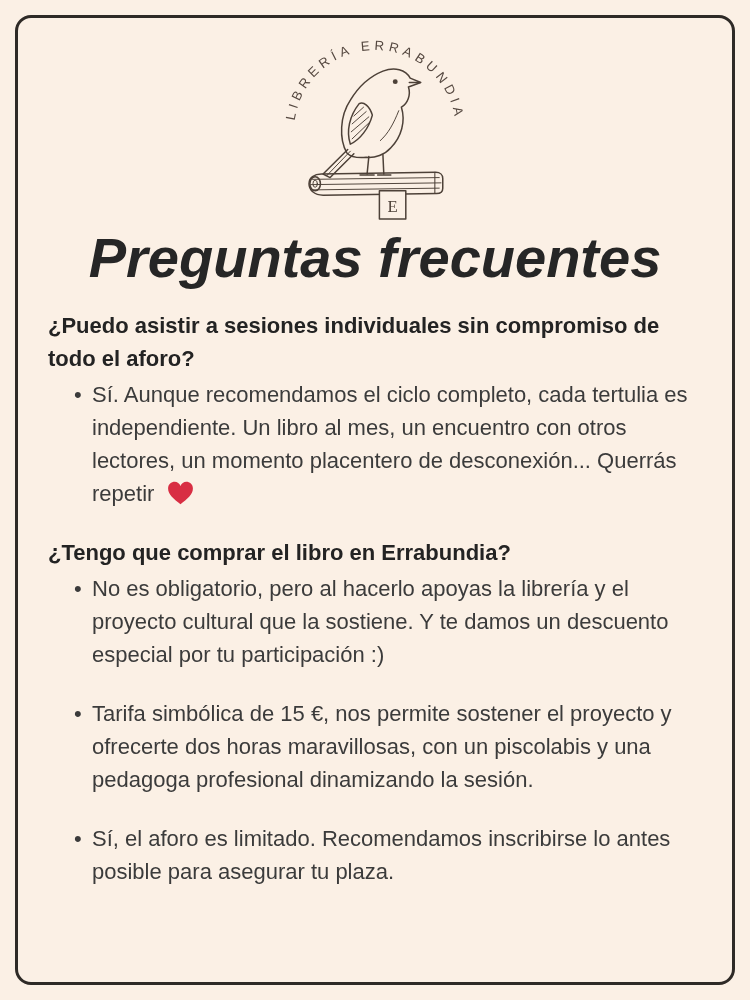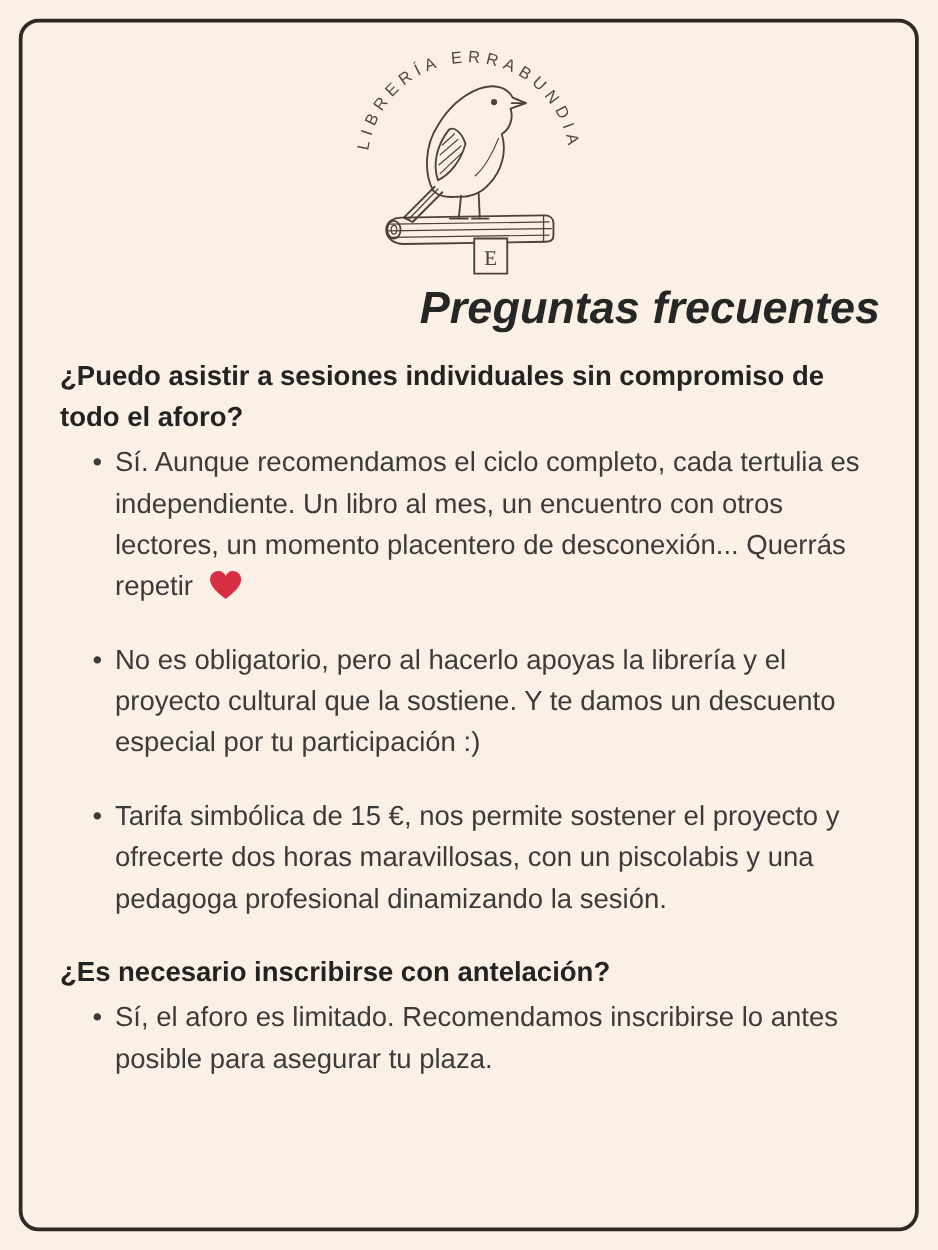--- a/index.html
+++ b/index.html
@@ -34,22 +34,22 @@
     letter-spacing: 5px;
     fill: #554840;
   }
   .logo .tag-letter {
     font-family: "Liberation Serif", serif;
     font-size: 19px;
     fill: #4d4138;
   }
   h1.page-title {
     margin: 2px 0 16px 0;
-    text-align: right;
-    font-size: 36px;
+    text-align: center;
+    font-size: 56px;
     line-height: 1.25;
     font-weight: bold;
     font-style: italic;
     color: #262626;
     letter-spacing: 0px;
   }
   .faq {
     padding: 0 2px;
   }
   .faq-section {
@@ -152,39 +152,39 @@
           <span class="bullet">•</span>
           <span>Sí. Aunque recomendamos el ciclo completo, cada tertulia es independiente. Un libro al mes, un encuentro con otros lectores, un momento placentero de desconexión... Querrás repetir</span>
           <svg class="heart" viewBox="0 0 32 29">
             <path d="M16 28 C 8 22 1 16 1 9 C 1 4 5 1 9 1 C 12 1 15 3 16 6 C 17 3 20 1 23 1 C 27 1 31 4 31 9 C 31 16 24 22 16 28 Z" fill="#d82e43"></path>
           </svg>
         </li>
       </ul>
     </div>
 
     <div class="faq-section">
+      <h2 class="faq-question">¿Tengo que comprar el libro en Errabundia?</h2>
       <ul class="faq-answers">
         <li>
           <span class="bullet">•</span>
           <span>No es obligatorio, pero al hacerlo apoyas la librería y el proyecto cultural que la sostiene. Y te damos un descuento especial por tu participación :)</span>
         </li>
       </ul>
     </div>
 
     <div class="faq-section">
       <ul class="faq-answers">
         <li>
           <span class="bullet">•</span>
           <span>Tarifa simbólica de 15 €, nos permite sostener el proyecto y ofrecerte dos horas maravillosas, con un piscolabis y una pedagoga profesional dinamizando la sesión.</span>
         </li>
       </ul>
     </div>
 
     <div class="faq-section">
-      <h2 class="faq-question">¿Es necesario inscribirse con antelación?</h2>
       <ul class="faq-answers">
         <li>
           <span class="bullet">•</span>
           <span>Sí, el aforo es limitado. Recomendamos inscribirse lo antes posible para asegurar tu plaza.</span>
         </li>
       </ul>
     </div>
 
   </div>
 </div>

